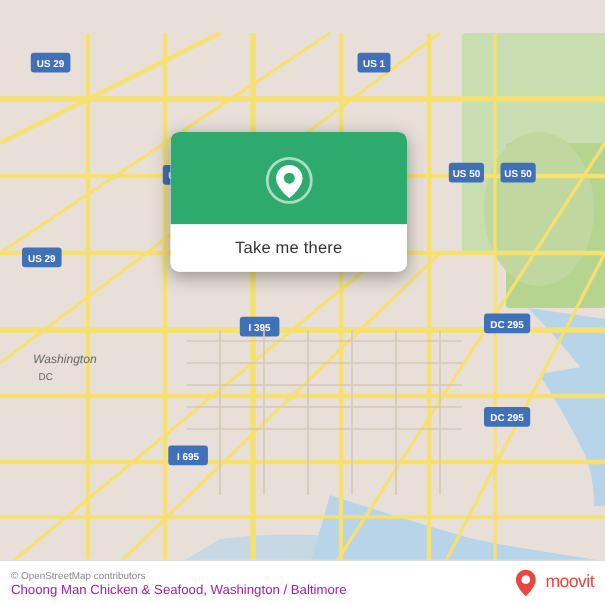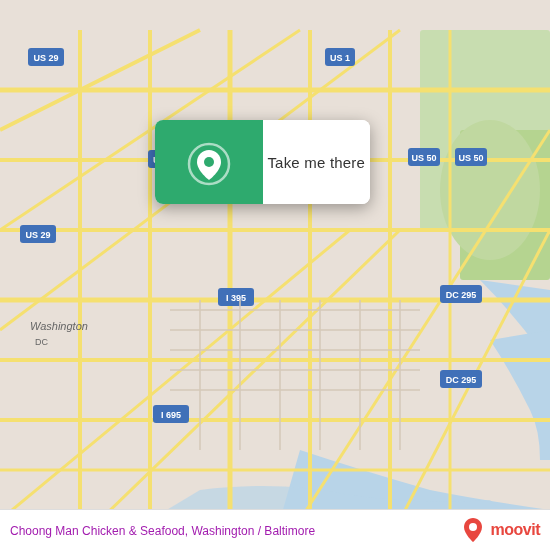--- a/index.html
+++ b/index.html
@@ -30,21 +30,21 @@
     
     #popup-card {
       position: absolute;
       top: 120px;
       left: 155px;
       width: 215px;
       background: white;
       border-radius: 8px;
       box-shadow: 0 4px 16px rgba(0,0,0,0.35);
       display: flex;
-      flex-direction: row;
+      flex-direction: column;
       overflow: hidden;
     }
 
     #popup-green-area {
       background-color: #2eaa6e;
       width: 100%;
       display: flex;
       justify-content: center;
       align-items: center;
       padding: 22px 0 18px 0;
@@ -105,21 +105,21 @@
       gap: 4px;
     }
 
     #moovit-icon {
       width: 28px;
       height: 28px;
     }
 
     #moovit-text {
       font-size: 16px;
-      font-weight: bold;
+      font-weight: normal;
       color: #e8473f;
       letter-spacing: -0.5px;
     }
   </style>
 </head>
 <body>
 
 <div id="map-container">
 
   <svg id="map-svg" viewBox="0 0 550 490" xmlns="http://www.w3.org/2000/svg">
@@ -212,20 +212,21 @@
         <path d="M22 8 C15.4 8 10 13.4 10 20 C10 29 22 38 22 38 C22 38 34 29 34 20 C34 13.4 28.6 8 22 8 Z" fill="white"></path>
         <circle cx="22" cy="20" r="5" fill="#2eaa6e"></circle>
       </svg>
     </div>
     <button id="popup-button">Take me there</button>
 
   </div>
 
   <div id="footer-bar">
     <div id="footer-text-container">
+      <span id="copyright-text">© OpenStreetMap contributors</span>
       <span id="location-name">Choong Man Chicken &amp; Seafood, Washington / Baltimore</span>
     </div>
     <div id="moovit-logo">
 
       <svg id="moovit-icon" viewBox="0 0 28 28" xmlns="http://www.w3.org/2000/svg">
         <path d="M14 2 C9 2 5 6 5 11 C5 18 14 26 14 26 C14 26 23 18 23 11 C23 6 19 2 14 2 Z" fill="#e8473f"></path>
         <circle cx="14" cy="11" r="4" fill="white"></circle>
       </svg>
       <span id="moovit-text">moovit</span>
     </div>

